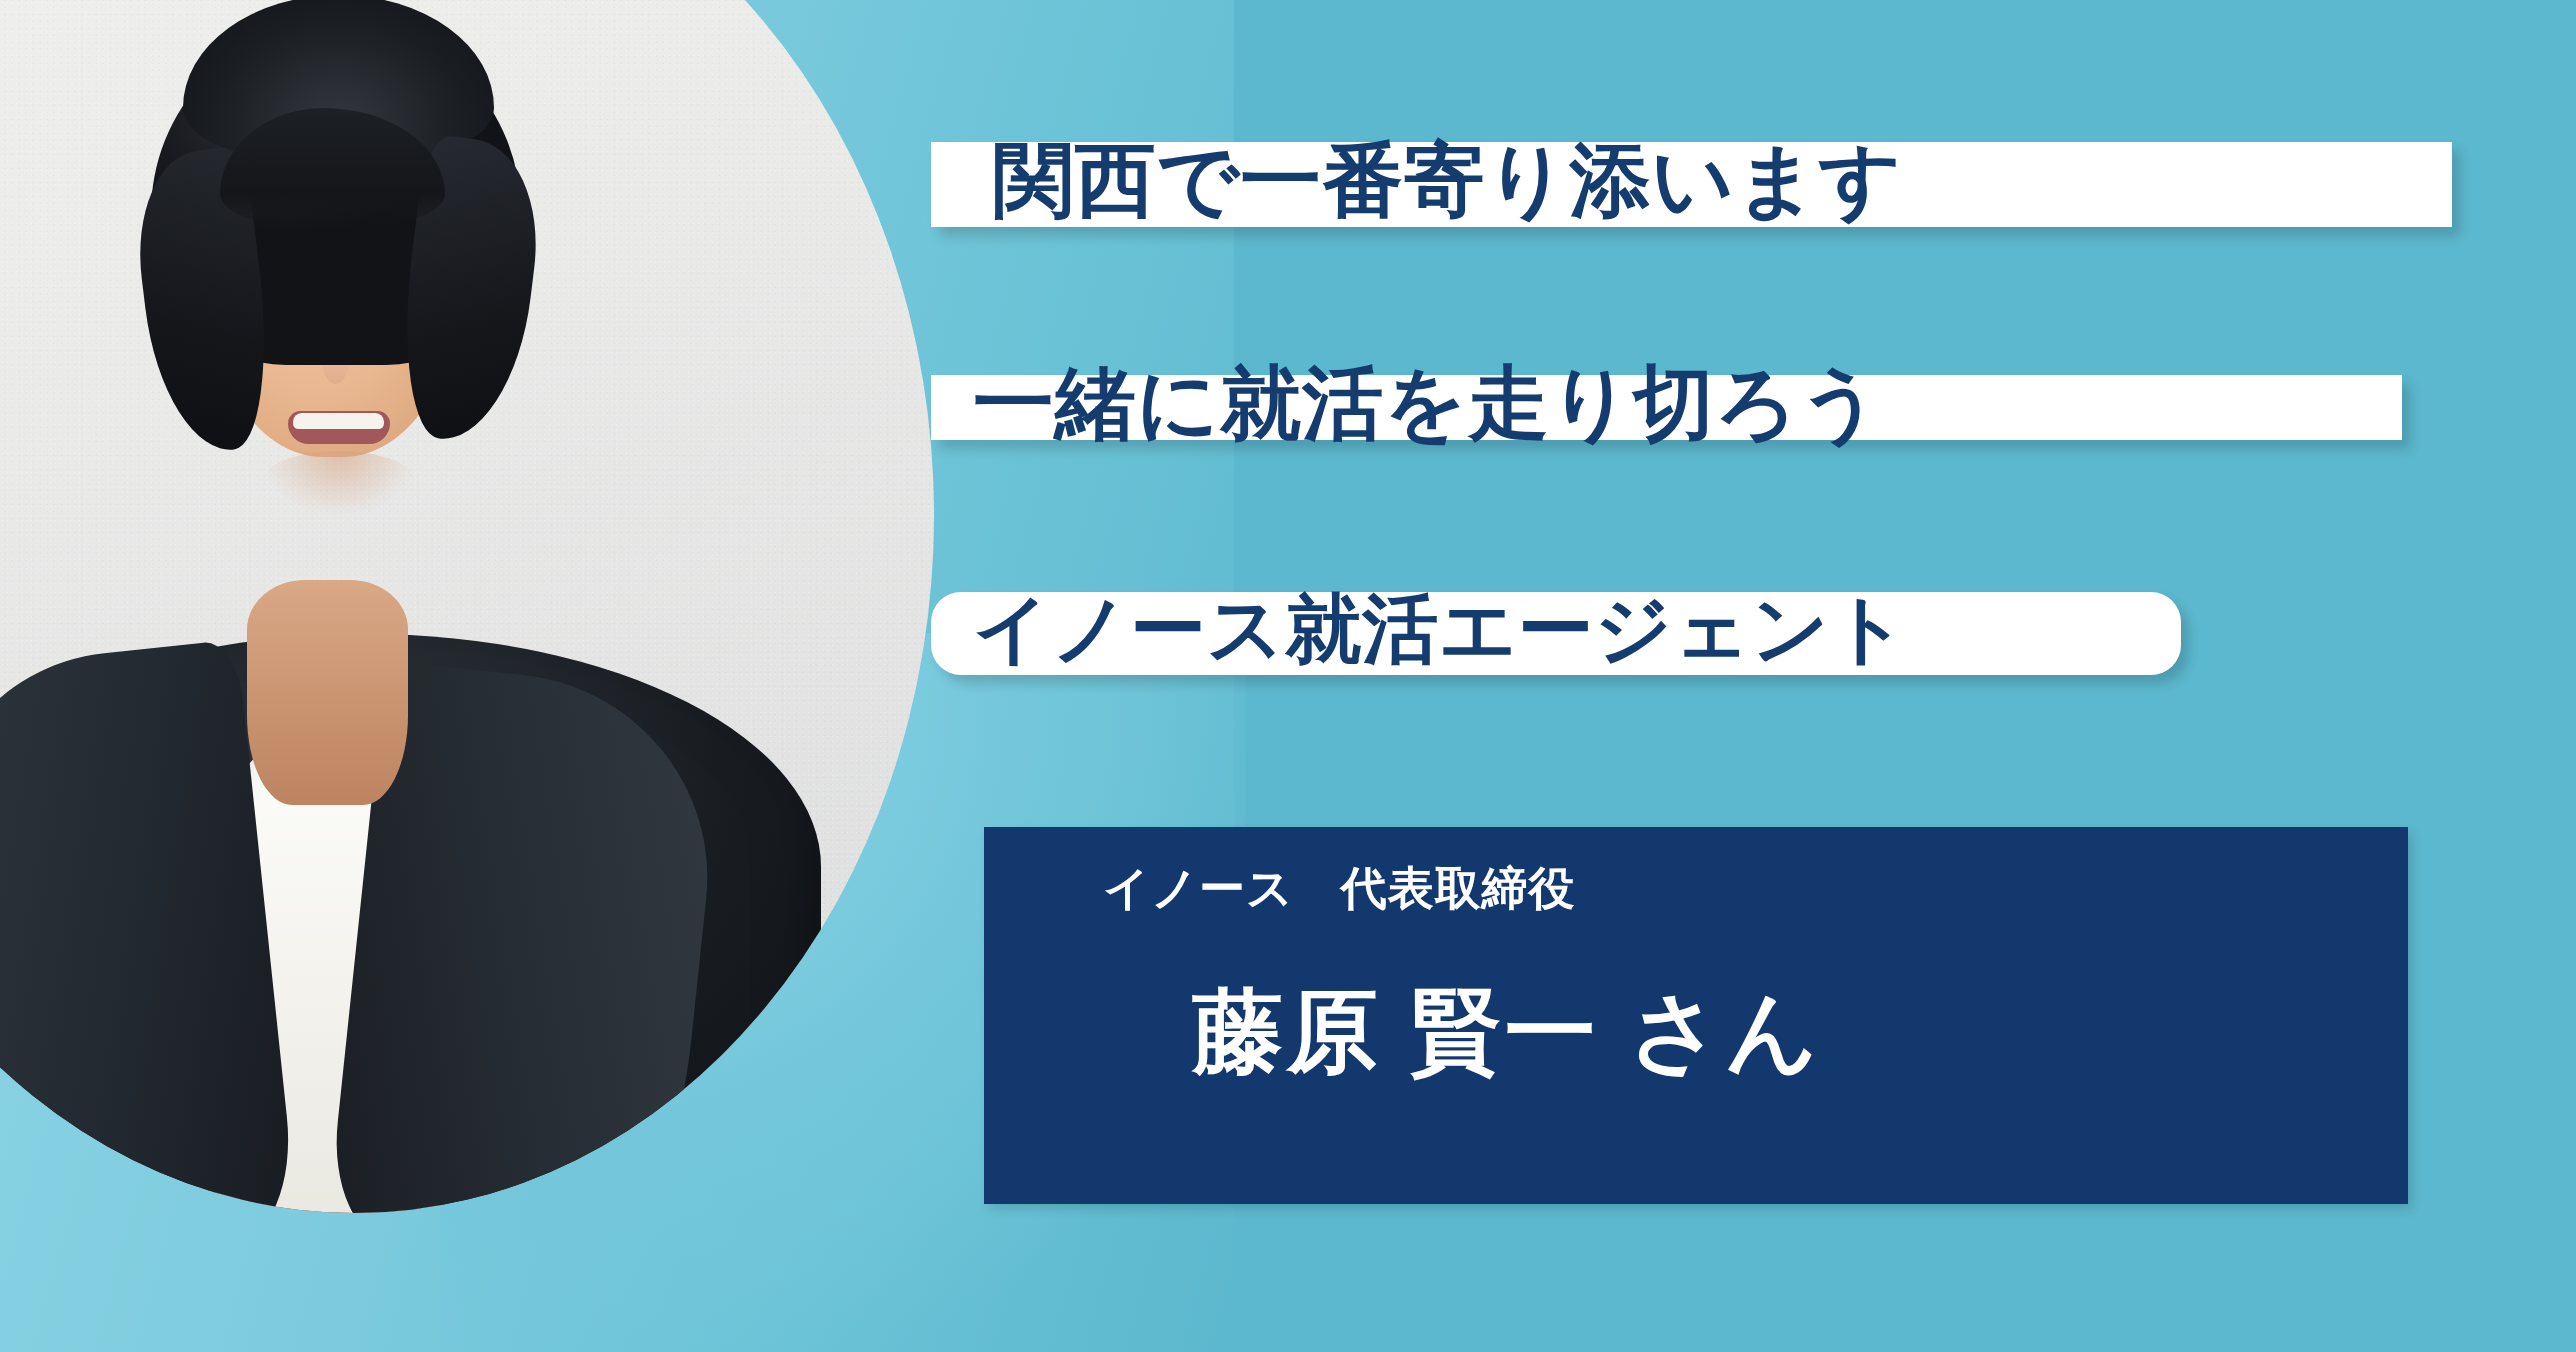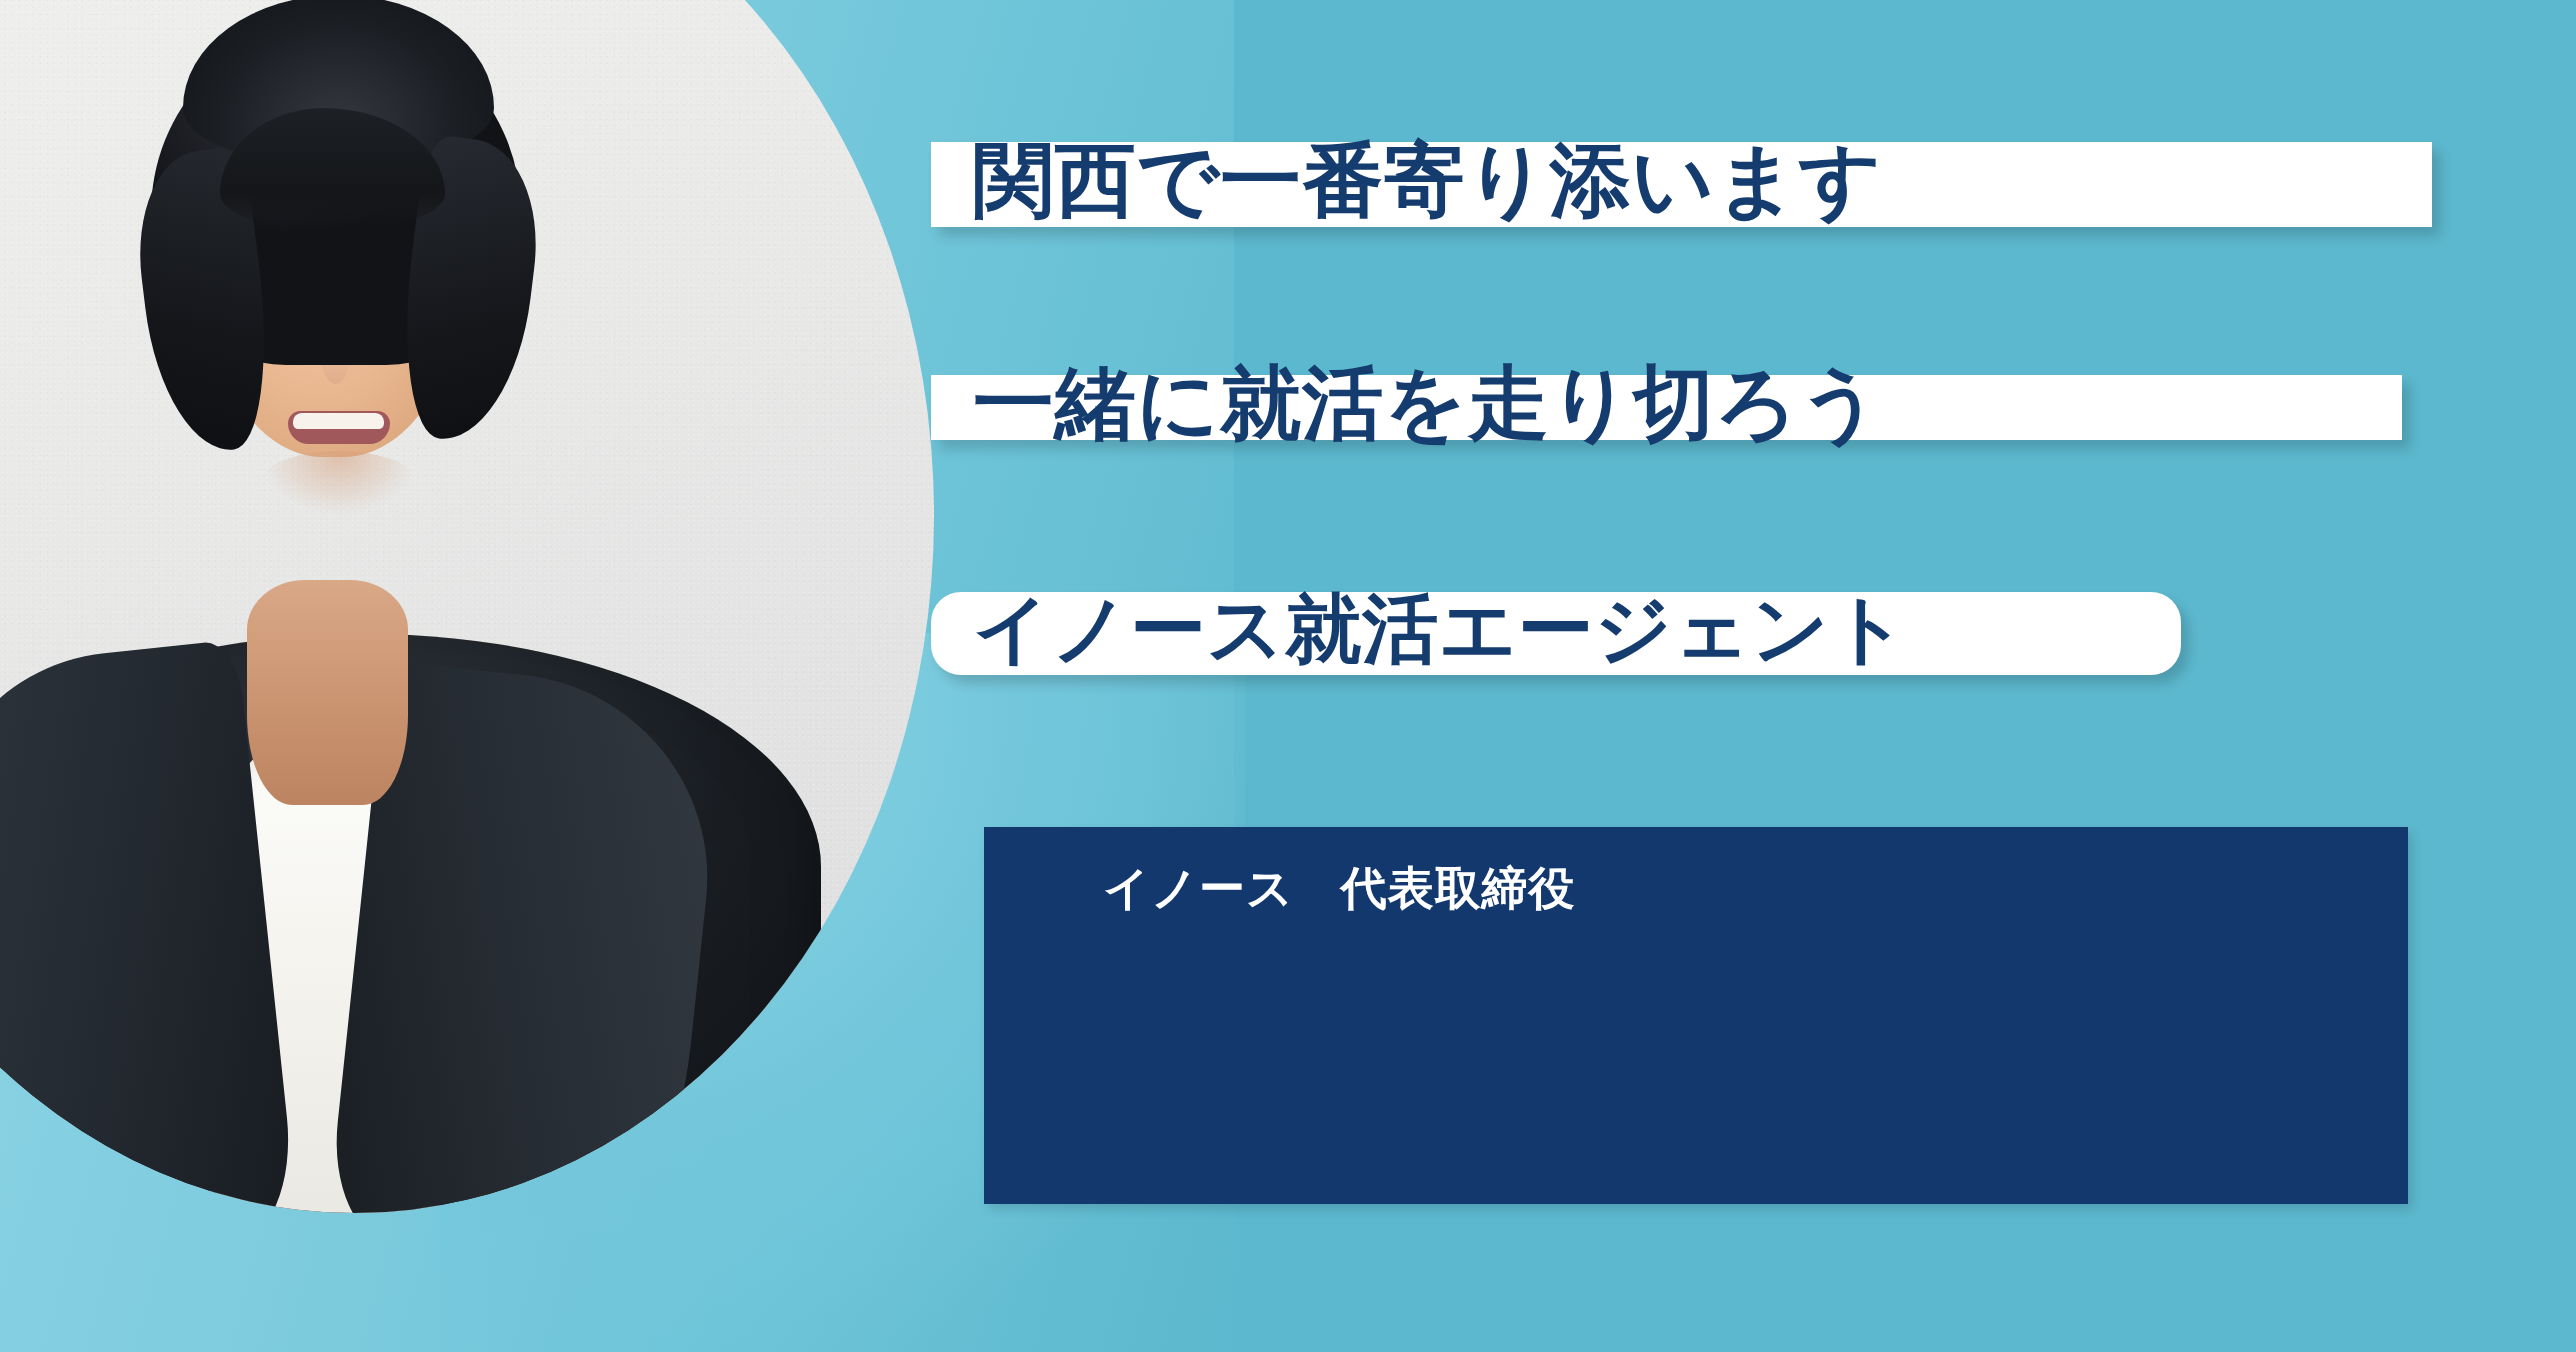--- a/index.html
+++ b/index.html
@@ -129,21 +129,21 @@
   
   .hl{
     position:absolute;background:#FFFFFF;
     box-shadow:7.5px 8.6px 11.8px rgba(0,0,0,.16);
     display:flex;align-items:center;
     color:#153C6E;
     font-weight:700;
     letter-spacing:.01em;
     white-space:nowrap;
   }
-  .hl-1{left:931px;top:142px;width:1459px;height:85px;padding-left:42px;font-size:81px;}
+  .hl-1{left:931px;top:142px;width:1459px;height:85px;padding-left:62px;font-size:81px;}
   .hl-2{left:931px;top:375px;width:1429px;height:65px;padding-left:42px;font-size:81px;}
   .hl-3{left:931px;top:592px;width:1208px;height:83px;padding-left:42px;font-size:76px;border-radius:30px;}
 
   .hl-txt{display:block;transform:translateY(-3.2px);}
 
   
   .profile{
     position:absolute;left:984px;top:827px;width:1424px;height:377px;
     background:#12386E;
     box-shadow:5.4px 6.4px 10.7px rgba(0,0,0,.14);
@@ -202,16 +202,17 @@
   </div>
   <div class="hl hl-2">
     <span class="hl-txt">一緒に就活を走り切ろう</span>
   </div>
   <div class="hl hl-3">
     <span class="hl-txt">イノース就活エージェント</span>
   </div>
 
   <div class="profile">
     <div class="profile-role">イノース　代表取締役</div>
+    <div class="profile-name">藤原 賢一 さん</div>
   </div>
 
 </div>
 
 
 </body></html>

